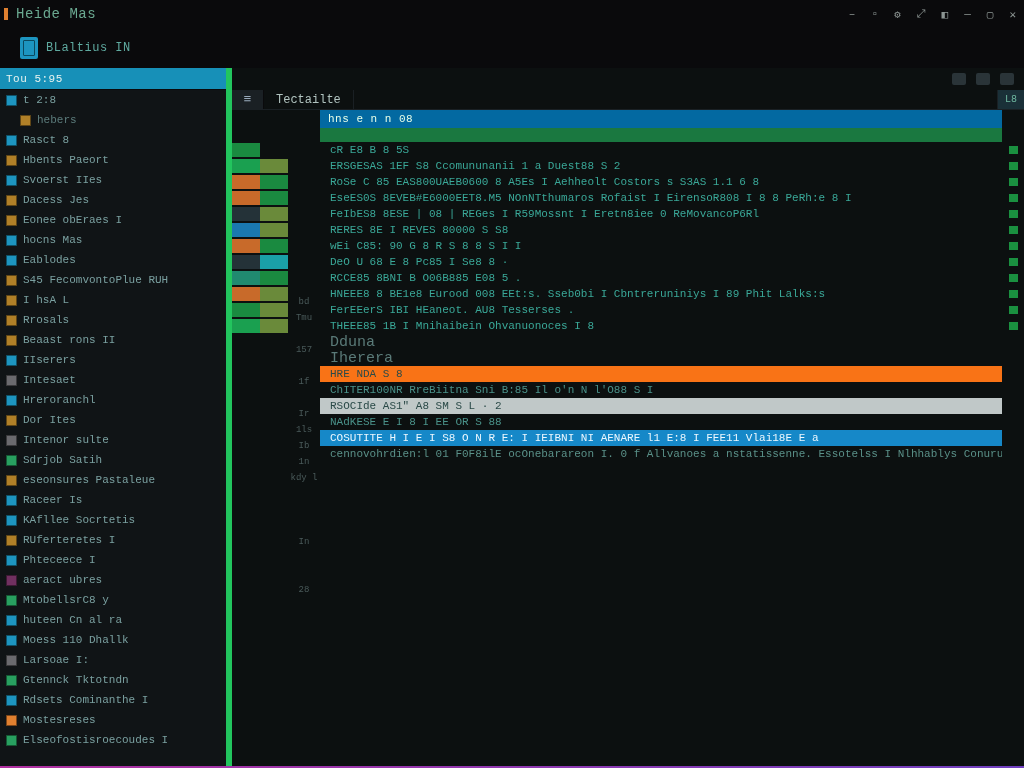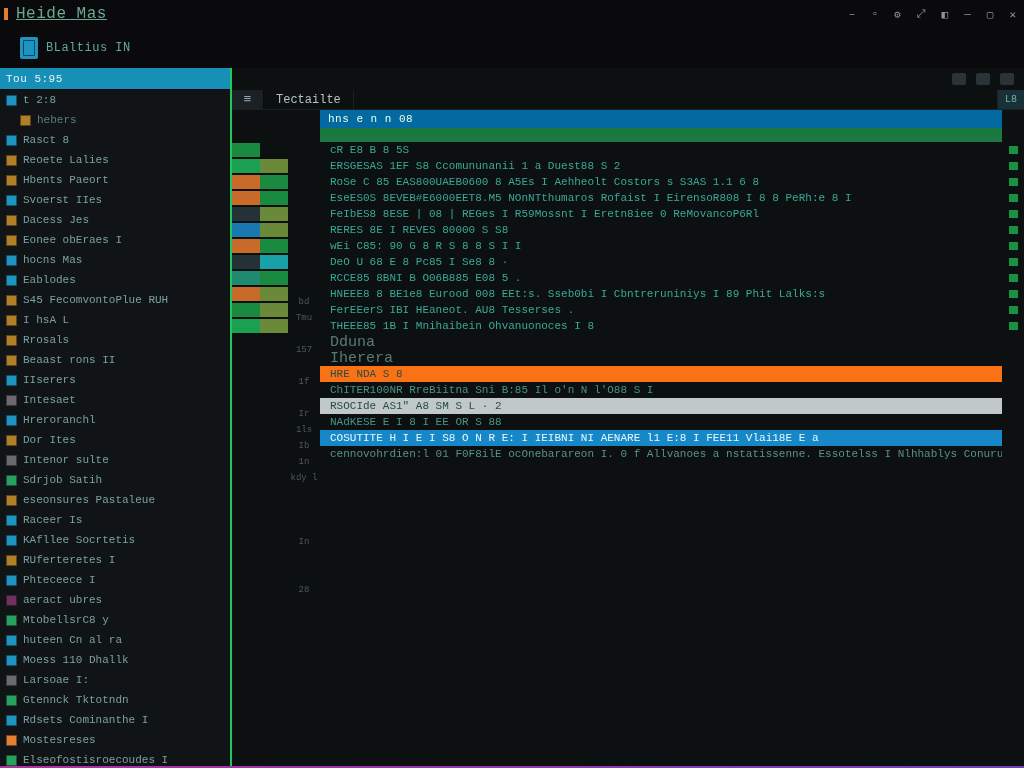--- a/index.html
+++ b/index.html
@@ -12,21 +12,21 @@
   overflow: hidden;
   position: relative;
 }
 .titlebar {
   height: 28px; background: #0a0a0c;
   display: flex; align-items: center; padding: 0 8px 0 4px;
   justify-content: space-between;
 }
 .titlebar .left { display: flex; align-items: center; gap: 4px; }
 .titlebar .left .icon { width: 4px; height: 12px; background: #e08030; margin-right: 4px;}
-.titlebar .title { color: #6aa890; font-size: 16px; letter-spacing: 0.5px; text-decoration: underline; }
+.titlebar .title { color: #6aa890; font-size: 14px; letter-spacing: 0.5px; }
 .titlebar .right { display: flex; gap: 16px; color: #b8c4c0; font-size: 11px; }
 .titlebar .right .btn { cursor: pointer; opacity: .75; }
 
 .menubar {
   height: 40px; display: flex; align-items: center; padding: 4px 20px;
   gap: 8px;
 }
 .menubar .doc-icon {
   width: 18px; height: 22px; background: #1d95c0; border-radius: 2px;
   position: relative;
@@ -41,21 +41,21 @@
 
 .workspace {
   position: absolute; top: 68px; left: 0; right: 0; bottom: 2px;
   display: flex;
 }
 
 
 .sidebar {
   width: 232px; flex: 0 0 232px;
   background: #101416;
-  border-right: 2px solid #22c55e;
+  border-right: 6px solid #22c55e;
   display: flex; flex-direction: column;
   overflow: hidden;
 }
 .sidebar-header {
   height: 22px; background: #1790b8; color: #e8f4f0;
   font-size: 11px; letter-spacing: .5px;
   display: flex; align-items: center; padding: 0 6px;
   border-bottom: 1px solid #0a0a0c;
 }
 .sidebar-list { flex:1; overflow: hidden; }
@@ -192,24 +192,20 @@
           <div class="swatch" style="background: rgb(29, 149, 192);"></div>
           <div class="lbl">t 2:8</div>
         </div>
         <div class="sidebar-item sub">
           <div class="swatch" style="background: rgb(176, 128, 40);"></div>
           <div class="lbl">hebers</div>
         </div>
         <div class="sidebar-item">
           <div class="swatch" style="background: rgb(29, 149, 192);"></div>
           <div class="lbl">Rasct 8</div>
-        </div>
-        <div class="sidebar-item">
-          <div class="swatch" style="background: rgb(176, 128, 40);"></div>
-          <div class="lbl">Reoete Lalies</div>
         </div>
         <div class="sidebar-item">
           <div class="swatch" style="background: rgb(176, 128, 40);"></div>
           <div class="lbl">Hbents Paeort</div>
         </div>
         <div class="sidebar-item">
           <div class="swatch" style="background: rgb(29, 149, 192);"></div>
           <div class="lbl">Svoerst IIes</div>
         </div>
         <div class="sidebar-item">

